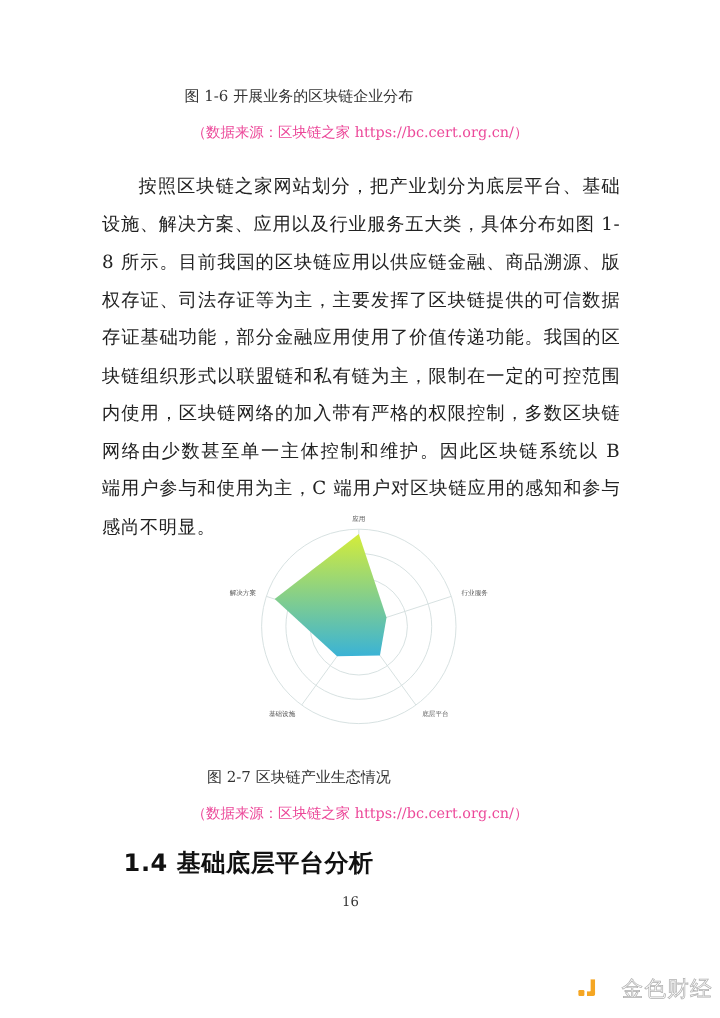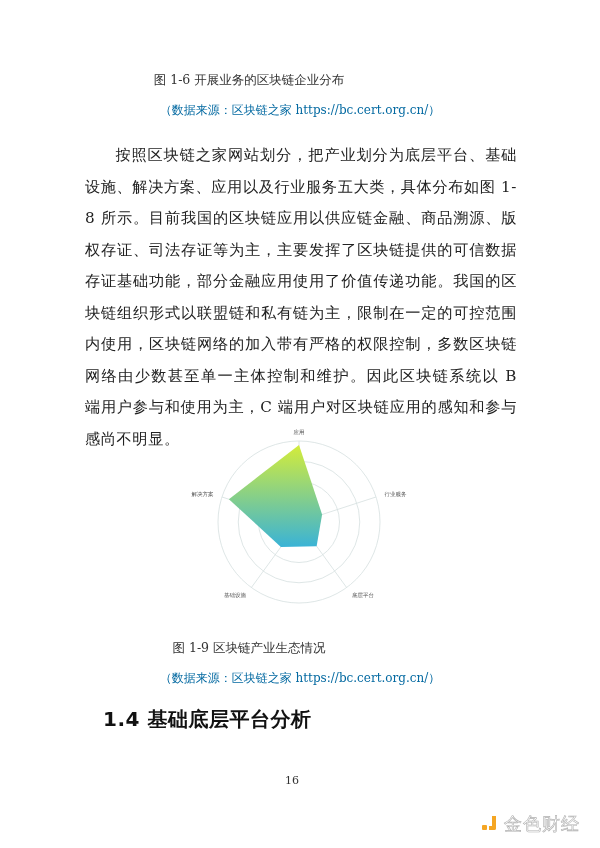--- a/index.html
+++ b/index.html
@@ -1,28 +1,28 @@
 <!DOCTYPE html>
 <html><head>
 <meta charset="utf-8">
 <style>
   html, body { margin:0; padding:0; background:#ffffff; }
   body { width:600px; height:848px; position:relative; overflow:hidden;
          font-family: "DejaVu Serif", "Liberation Serif", serif; color:#222; }
   .caption { position:absolute; left:0; width:498px; text-align:center; font-size:12.5px; color:#333; }
-  .source  { position:absolute; left:0; width:600px; text-align:center; font-size:12px; color:#0369a1; }
+  .source  { position:absolute; left:0; width:600px; text-align:center; font-size:12px; color:#ec4899; }
   .para { position:absolute; left:85px; width:432px; font-size:15.2px; line-height:31.5px;
           letter-spacing:0.6px; color:#222; text-align:justify; }
   .para p { margin:0; text-indent:2em; }
   .heading { position:absolute; left:103px; top:706px; font-family:"DejaVu Sans","Liberation Sans",sans-serif;
              font-weight:bold; font-size:20px; color:#111; letter-spacing:0.5px; }
-  .pagenum { position:absolute; left:0; width:584px; top:774px; text-align:center; font-size:11px; color:#333; }
+  .pagenum { position:absolute; left:0; width:584px; top:745px; text-align:center; font-size:11px; color:#333; }
   .chart { position:absolute; left:160px; top:420px; width:280px; height:200px; }
   .chart text { font-family:"DejaVu Sans","Liberation Sans",sans-serif; font-size:5.5px; fill:#555; }
-  .watermark { position:absolute; left:482px; top:812px; display:flex; align-items:center; gap:6px; }
+  .watermark { position:absolute; left:482px; top:812px; display:flex; align-items:center; gap:20px; }
   .wm-logo { width:16px; height:16px; position:relative; }
   .wm-text { font-family:"DejaVu Sans","Liberation Sans",sans-serif; font-size:18px; color:#c9c9c9;
              letter-spacing:1px; -webkit-text-stroke:0.6px #b0b0b0; color:#fff; }
 </style>
 </head>
 <body>
 
 <div class="caption" style="top:72px;">图 1-6 开展业务的区块链企业分布</div>
 <div class="source" style="top:102px;">（数据来源：区块链之家 https://bc.cert.org.cn/）</div>
 
@@ -53,21 +53,21 @@
   <polygon id="area" fill="url(#radarFill)" stroke="none" points="299.0,445.1 322.1,514.5 316.6,546.2 280.9,546.9 228.9,499.2"></polygon>
   <g id="labels">
       <text x="299" y="434" text-anchor="middle">应用</text>
       <text x="384.5950864665638" y="496.18847050625476" text-anchor="start">行业服务</text>
       <text x="351.90067270632255" y="596.8115294937453" text-anchor="start">底层平台</text>
       <text x="246.09932729367742" y="596.8115294937453" text-anchor="end">基础设施</text>
       <text x="213.40491353343617" y="496.18847050625476" text-anchor="end">解决方案</text>
     </g>
 </svg>
 
-<div class="caption" style="top:640px;">图 1-9 区块链产业生态情况</div>
+<div class="caption" style="top:640px;">图 2-7 区块链产业生态情况</div>
 <div class="source" style="top:670px;">（数据来源：区块链之家 https://bc.cert.org.cn/）</div>
 
 <div class="heading">1.4 基础底层平台分析</div>
 
 <div class="pagenum">16</div>
 
 <div class="watermark">
   <div class="wm-logo">
     <div style="position:absolute;left:0;top:9px;width:5px;height:5px;background:#f5a623;border-radius:1px;"></div>
     <div style="position:absolute;left:7px;top:0;width:7px;height:14px;border-right:4px solid #f5a623;border-bottom:4px solid #f5a623;box-sizing:border-box;border-radius:0 0 2px 0;"></div>

